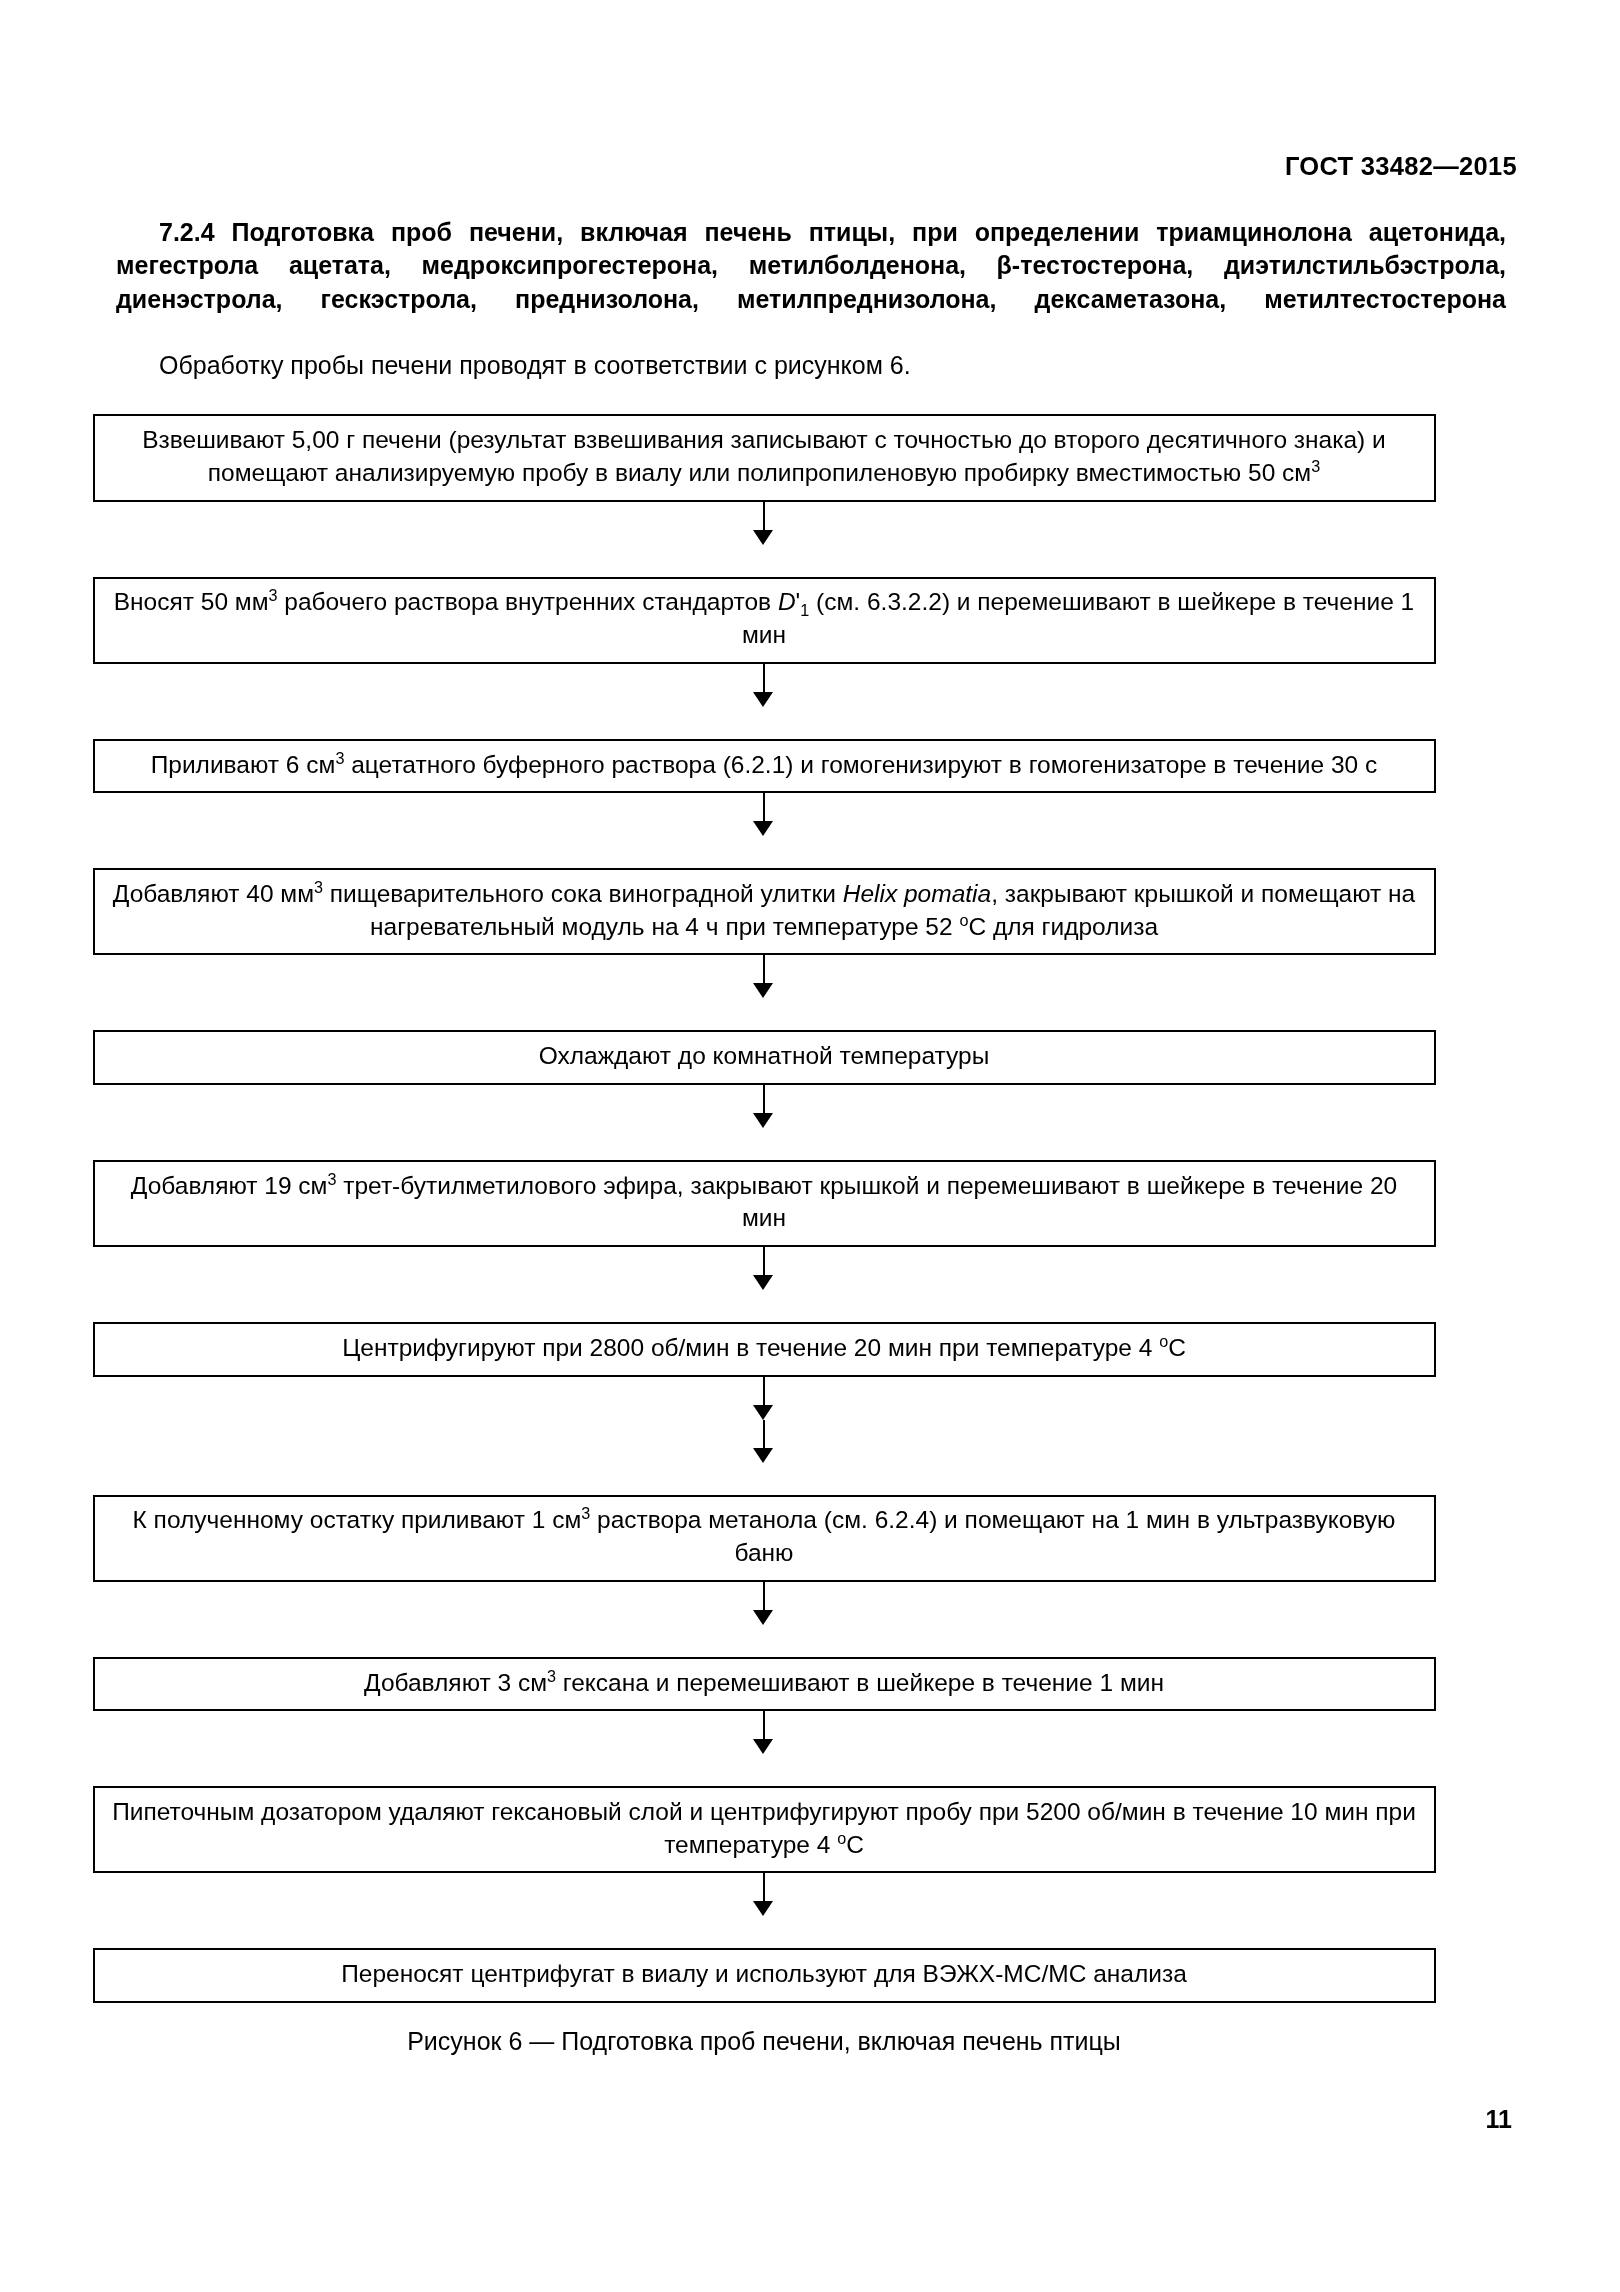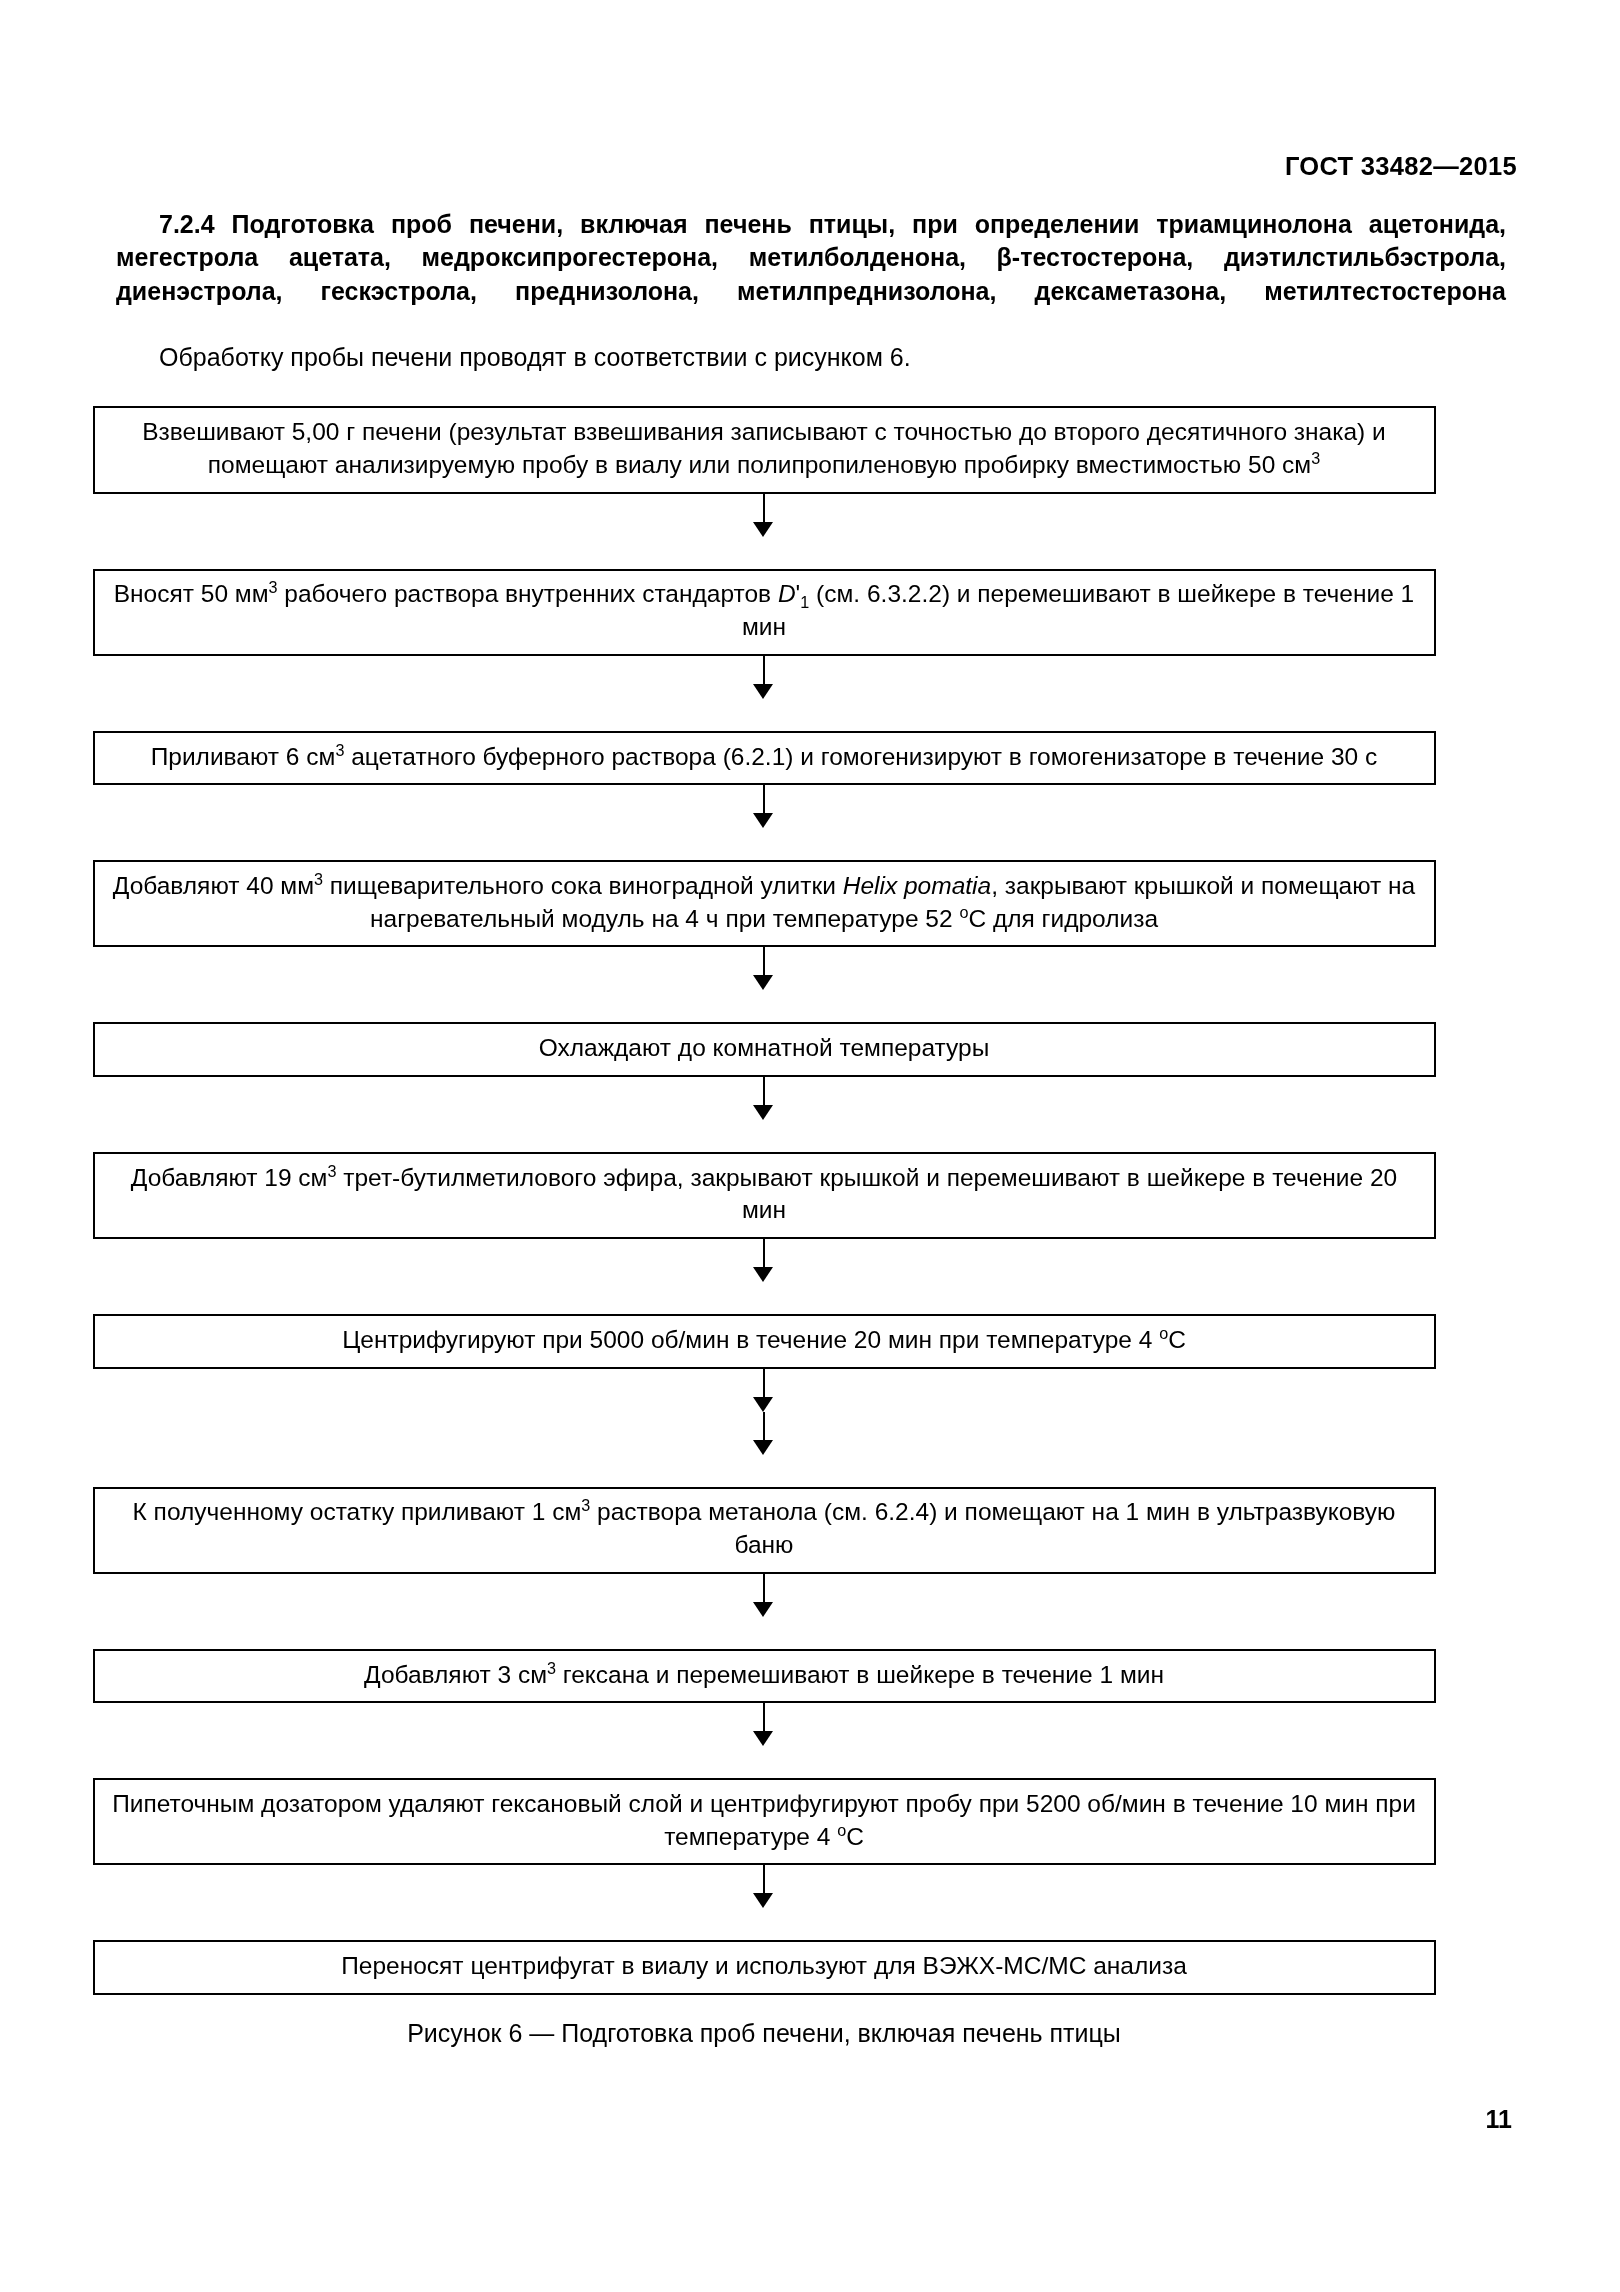--- a/index.html
+++ b/index.html
@@ -30,21 +30,21 @@
     font-size: 25.5px;
     font-weight: bold;
     letter-spacing: 0.3px;
     white-space: nowrap;
   }
 
   
   .content {
     position: absolute;
     left: 116px;
-    top: 208px;
+    top: 216px;
     width: 1390px;
   }
 
   p {
     margin: 0;
     font-size: 25px;
     line-height: 1.33;
   }
 
   .clause-head {
@@ -180,21 +180,21 @@
           <div class="fc-box"><span>Вносят 50 мм</span><sup>3</sup><span> рабочего раствора внутренних стандартов </span><span class="it">D</span><span>'</span><sub>1</sub><span> (см. 6.3.2.2) и перемешивают в шейкере в течение 1 мин</span></div>
           <div class="fc-arrow"></div>
           <div class="fc-box"><span>Приливают 6 см</span><sup>3</sup><span> ацетатного буферного раствора (6.2.1) и гомогенизируют в гомогенизаторе в течение 30 с</span></div>
           <div class="fc-arrow"></div>
           <div class="fc-box"><span>Добавляют 40 мм</span><sup>3</sup><span> пищеварительного сока виноградной улитки </span><span class="it">Helix pomatia</span><span>, закрывают крышкой и помещают на нагревательный модуль на 4 ч  при температуре 52 </span><sup>о</sup><span>С для гидролиза</span></div>
           <div class="fc-arrow"></div>
           <div class="fc-box"><span>Охлаждают до комнатной температуры</span></div>
           <div class="fc-arrow"></div>
           <div class="fc-box"><span>Добавляют 19 см</span><sup>3</sup><span> трет-бутилметилового эфира, закрывают крышкой и перемешивают в шейкере в течение 20 мин</span></div>
           <div class="fc-arrow"></div>
-          <div class="fc-box"><span>Центрифугируют при 5000 об/мин в течение 20 мин при температуре 4 </span><sup>о</sup><span>С</span></div>
+          <div class="fc-box"><span>Центрифугируют при 2800 об/мин в течение 20 мин при температуре 4 </span><sup>о</sup><span>С</span></div>
           <div class="fc-arrow"></div>
           <div class="fc-arrow"></div>
           <div class="fc-box"><span>К полученному остатку приливают  1 см</span><sup>3</sup><span> раствора метанола (см. 6.2.4) и помещают на 1 мин в ультразвуковую баню</span></div>
           <div class="fc-arrow"></div>
           <div class="fc-box"><span>Добавляют 3  см</span><sup>3</sup><span> гексана и перемешивают в шейкере в течение 1 мин</span></div>
           <div class="fc-arrow"></div>
           <div class="fc-box"><span>Пипеточным дозатором удаляют гексановый слой и центрифугируют пробу при 5200 об/мин в течение 10 мин при температуре 4 </span><sup>о</sup><span>С</span></div>
           <div class="fc-arrow"></div>
           <div class="fc-box"><span>Переносят центрифугат в виалу и используют для ВЭЖХ-МС/МС анализа</span></div>
         </div>

